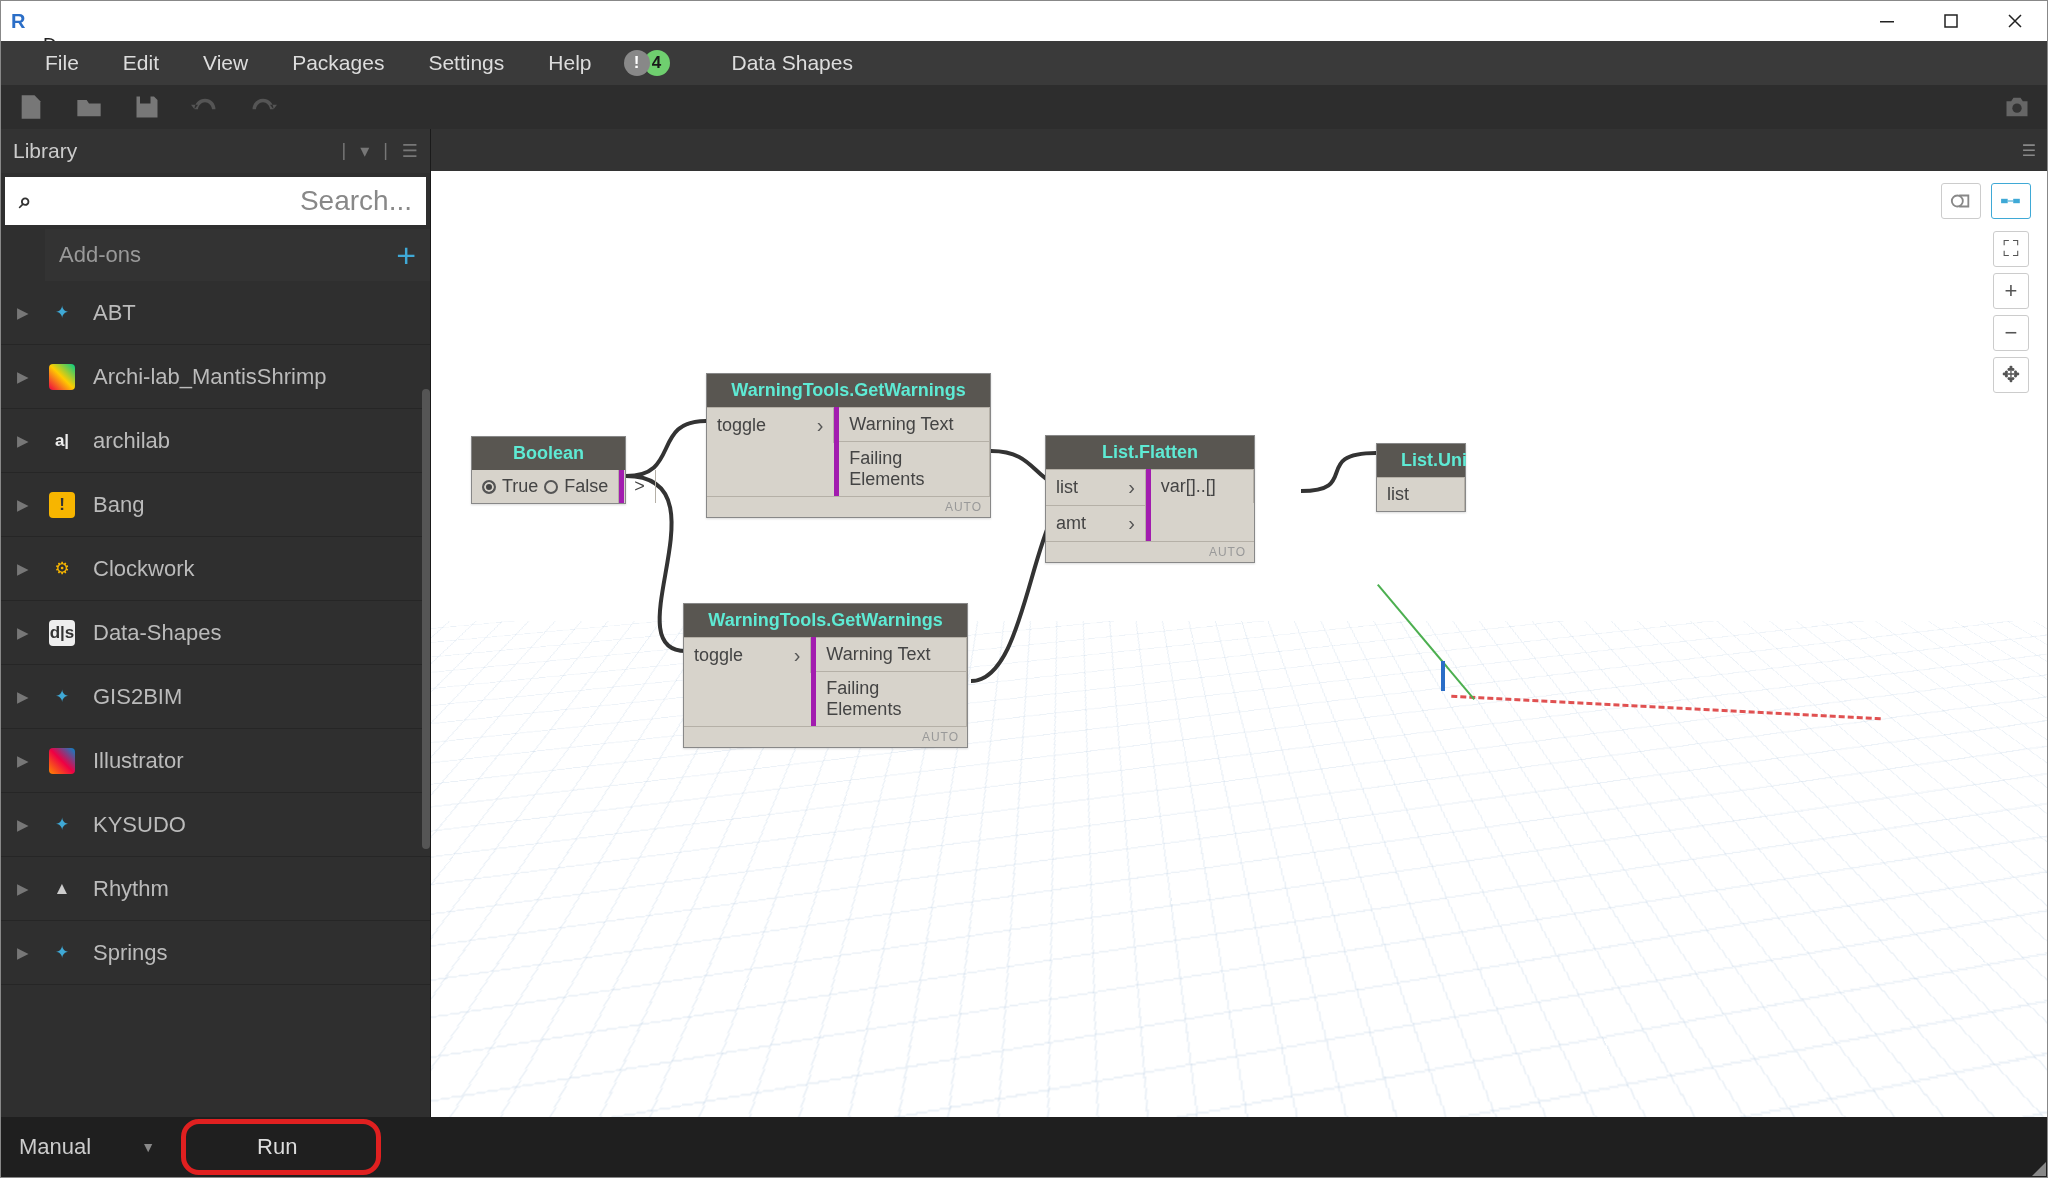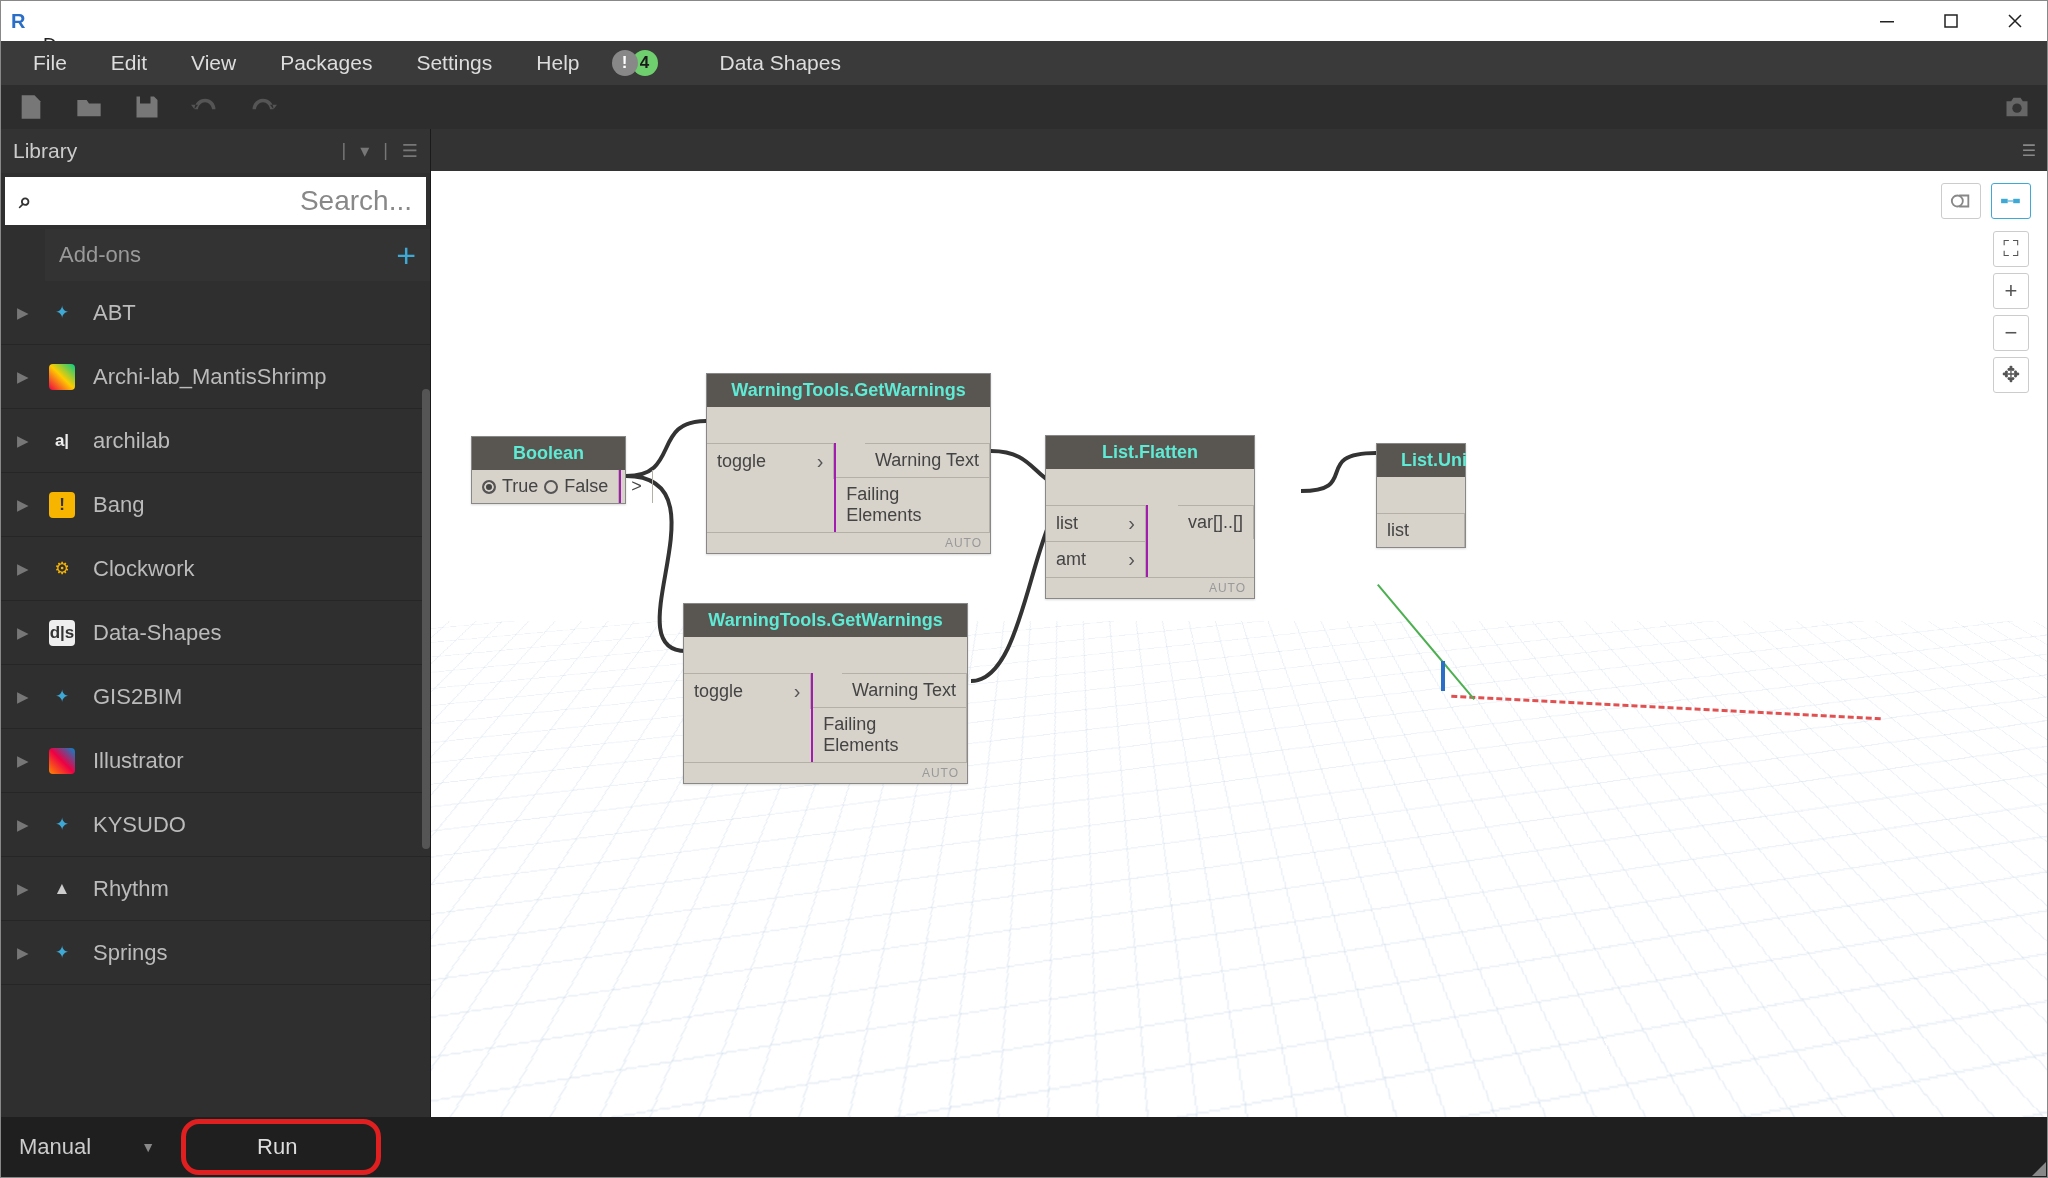--- a/index.html
+++ b/index.html
@@ -8,21 +8,21 @@
 
   
   .titlebar { height: 40px; background: #fff; display: flex; align-items: center; padding-left: 10px; }
   .titlebar .app-icon { width: 22px; height: 22px; margin-right: 10px; font-weight: bold; color: #2b6ec7; font-size: 20px; }
   .titlebar .title { font-size: 19px; color: #222; margin-top: 48px; }
   .winbtns { margin-left: auto; display: flex; }
   .winbtn { width: 64px; height: 40px; display: flex; align-items: center; justify-content: center; font-size: 22px; color: #222; }
   .winbtn svg { width: 16px; height: 16px; }
 
   
-  .menubar { height: 44px; background: #3a3a3a; display: flex; align-items: center; padding: 0 10px; gap: 0; }
+  .menubar { height: 44px; background: #3a3a3a; display: flex; align-items: center; padding: 0 22px; gap: 0; }
   .menubar .menu-item { color: #ddd; font-size: 21px; padding: 0 22px; height: 44px; display: flex; align-items: center; }
   .badge-group { display: flex; align-items: center; margin-left: 10px; }
   .badge { width: 26px; height: 26px; border-radius: 50%; color: #fff; display: flex; align-items: center; justify-content: center; font-size: 17px; font-weight: bold; }
   .badge-excl { background: #888; margin-right: -6px; z-index: 1; }
   .badge-num { background: #6fcf6f; color: #1a1a1a; }
 
   
   .toolbar { height: 44px; background: #2d2d2d; display: flex; align-items: center; padding: 0 16px; gap: 30px; }
   .tool-icon { width: 28px; height: 28px; display:flex; align-items:center; justify-content:center; }
   .tool-icon svg { fill: #777; }
@@ -80,24 +80,24 @@
   .toggle-active { border-color: #3fa9d6; }
 
   
   .nav-controls { position: absolute; top: 60px; right: 18px; display: flex; flex-direction: column; gap: 6px; }
   .nav-btn { width: 36px; height: 36px; background: #fff; border: 1px solid #ccc; border-radius: 3px; display:flex; align-items:center; justify-content:center; font-size: 22px; color: #555; }
 
   
   .node { position: absolute; background: #d7d3cb; border: 1px solid #888; font-size: 18px; box-shadow: 0 1px 2px rgba(0,0,0,0.15); }
   .node-header { background: #595651; color: #5eead4; text-align: center; padding: 6px 24px; font-weight: 600; font-size: 18px; }
   .node-body { display: flex; }
-  .node-col { display: flex; flex-direction: column; margin-top: 36px; }
+  .node-col { display: flex; flex-direction: column; }
   .node-row { padding: 6px 10px; border-top: 1px solid #b5b0a7; border-right: 1px solid #b5b0a7; display:flex; align-items:center; gap:6px; min-height: 32px; color:#444; }
   .node-row.chev::after { content: "›"; margin-left: auto; font-size: 20px; color: #555; }
-  .node-out { border-left: 2px solid #a21caf; align-items: flex-end; }
+  .node-out { border-left: 5px solid #a21caf; }
   .node-footer { font-size: 12px; color: #999; text-align: right; padding: 3px 8px; border-top: 1px solid #b5b0a7; letter-spacing: 1px; }
   .radio { width: 14px; height: 14px; border: 2px solid #555; border-radius: 50%; display:inline-block; }
   .radio.on { background: #444; box-shadow: inset 0 0 0 2px #d7d3cb; }
 
   
   svg.wires { position: absolute; inset: 0; width: 100%; height: 100%; pointer-events: none; }
   svg.wires path { stroke: #333; stroke-width: 4; fill: none; }
 
   
   .bottombar { height: 60px; background: #1f1f1f; display: flex; align-items: center; padding: 0 18px; color: #ccc; font-size: 22px; }

